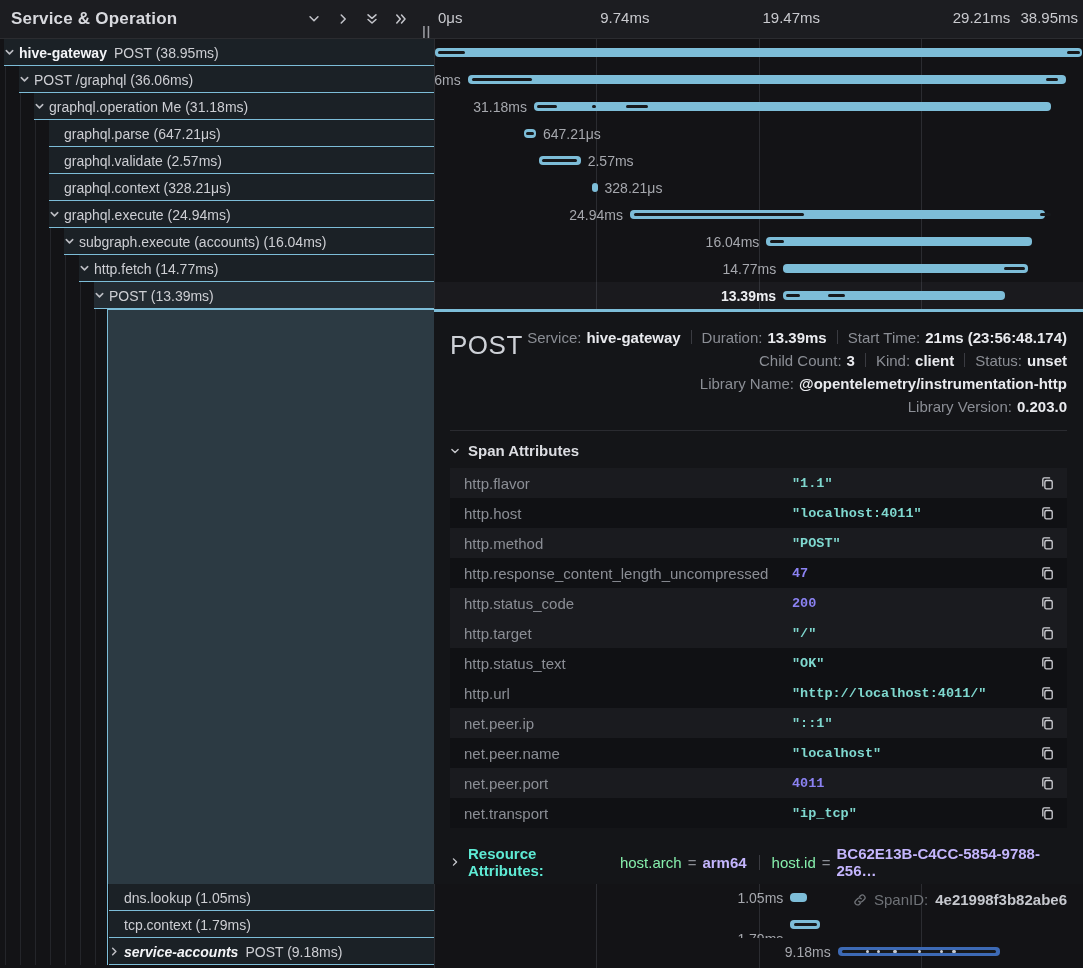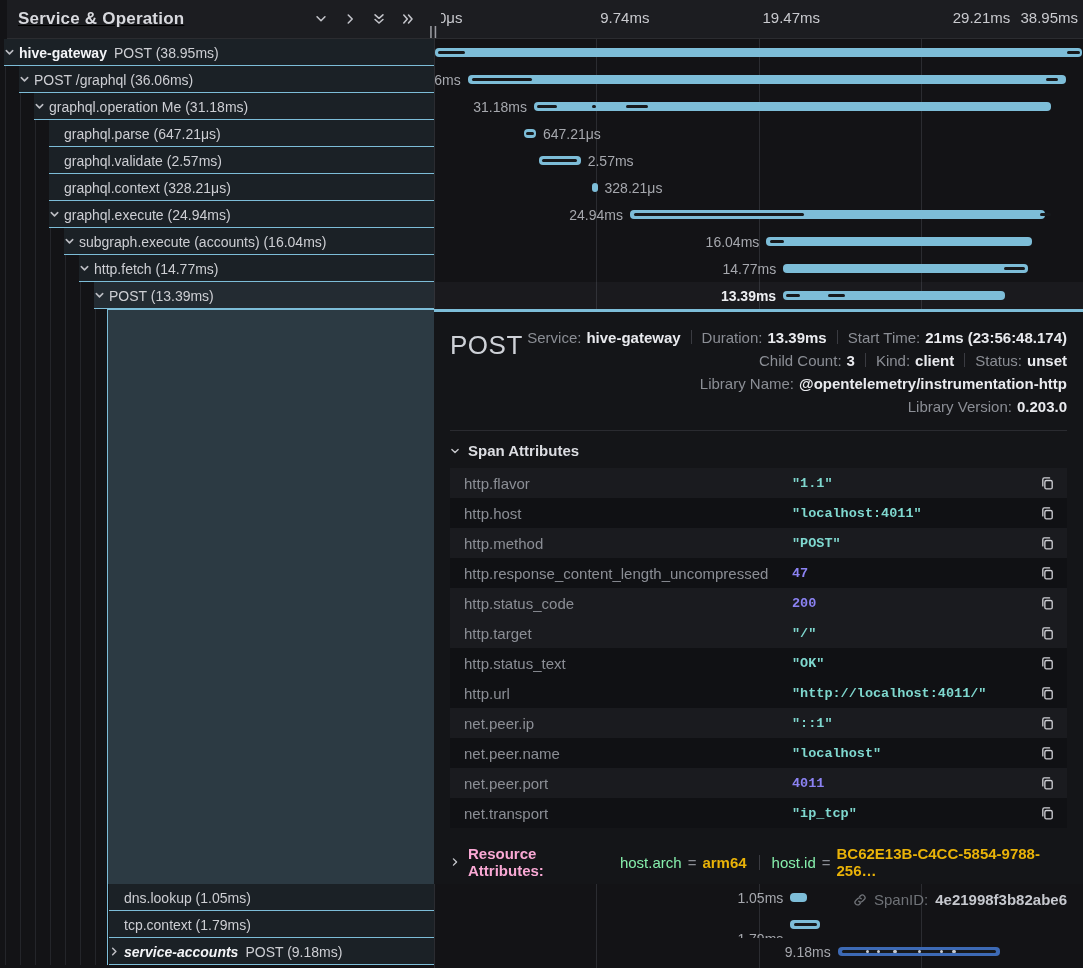--- a/index.html
+++ b/index.html
@@ -4,23 +4,23 @@
 <style>
   * { box-sizing: border-box; margin: 0; padding: 0; }
   html,body { background:#0d0d10; }
   .app{
     position:relative; width:1083px; height:968px; overflow:hidden;
     background:#131316; font-family:"Liberation Sans",sans-serif;
     -webkit-font-smoothing:antialiased;
   }
   
   .hleft{
-    position:absolute; left:7px; top:0; width:434px; height:39px; z-index:4;
+    position:absolute; left:0; top:0; width:434px; height:39px; z-index:4;
     background:#1c1d21; border-bottom:1px solid #2b2c30;
-    display:flex; align-items:center; padding:0 26px 0 11px;text-decoration:underline;
+    display:flex; align-items:center; padding:0 26px 0 11px;
   }
   .hleft .title{ flex:1; font-size:17px; font-weight:700; color:#d8d9de; letter-spacing:.2px;}
   .hicons{ display:flex; gap:15px; align-items:center;}
   .hicons button{ background:none;border:0;color:#c2c3c9;display:flex;cursor:pointer;padding:0;}
   .hicons svg{ width:14px;height:14px;}
   .grip{ position:absolute; right:3px; bottom:0; color:#9a9ba1; font-size:12px; letter-spacing:1px; font-weight:700; cursor:col-resize;}
   .hright{
     position:absolute; left:434px; top:0; width:649px; height:39px; z-index:3;
     background:#1c1d21; border-bottom:1px solid #2b2c30;
   }
@@ -82,22 +82,22 @@
   .arow{ height:30px; display:flex; align-items:center; padding:0 10px 0 14px;}
   .arow.odd{ background:#1a1b1f;} .arow.even{ background:#101114;}
   .akey{ width:328px; flex:none; color:#8b8e95; font-size:15px; white-space:nowrap;}
   .aval{ flex:1; font-family:"Liberation Mono",monospace; font-size:13.5px; font-weight:700; white-space:nowrap;}
   .aval.string{ color:#7fd8cf;} .aval.number{ color:#8b82f2;}
   .copy{ background:none; border:0; color:#d0d1d6; cursor:pointer; display:flex; padding:2px;}
   .copy svg{ width:15px; height:15px;}
   .resline{ display:flex; align-items:center; margin-top:17px; font-size:15px; cursor:pointer;}
   .resline .rchev{ display:flex; margin-right:8px; color:#c6c7cc;}
   .resline .rchev svg{ width:10px; height:10px; transform:rotate(-90deg);}
-  .rtitle{ font-weight:700; color:#f9a8d4; margin-right:12px;}
-  .rkey{ color:#86efac;} .req{ color:#8b8e95; margin:0 6px;} .rval{ color:#eab308; font-weight:700;}
+  .rtitle{ font-weight:700; color:#5eead4; margin-right:12px;}
+  .rkey{ color:#86efac;} .req{ color:#8b8e95; margin:0 6px;} .rval{ color:#c4b5fd; font-weight:700;}
   .rdiv{ width:1px; height:15px; background:#3a3b41; margin:0 12px;}
   .spanid{ display:flex; justify-content:flex-end; align-items:center; gap:7px; margin-top:12px; font-size:15px;}
   .spanid .link{ color:#6f7277; display:flex;}
   .spanid .link svg{ width:14px; height:14px;}
   .sidlabel{ color:#6f7277;}
   .sidvalue{ color:#c6c8ce; font-weight:700;}
   
 </style>
 </head>
 <body>

